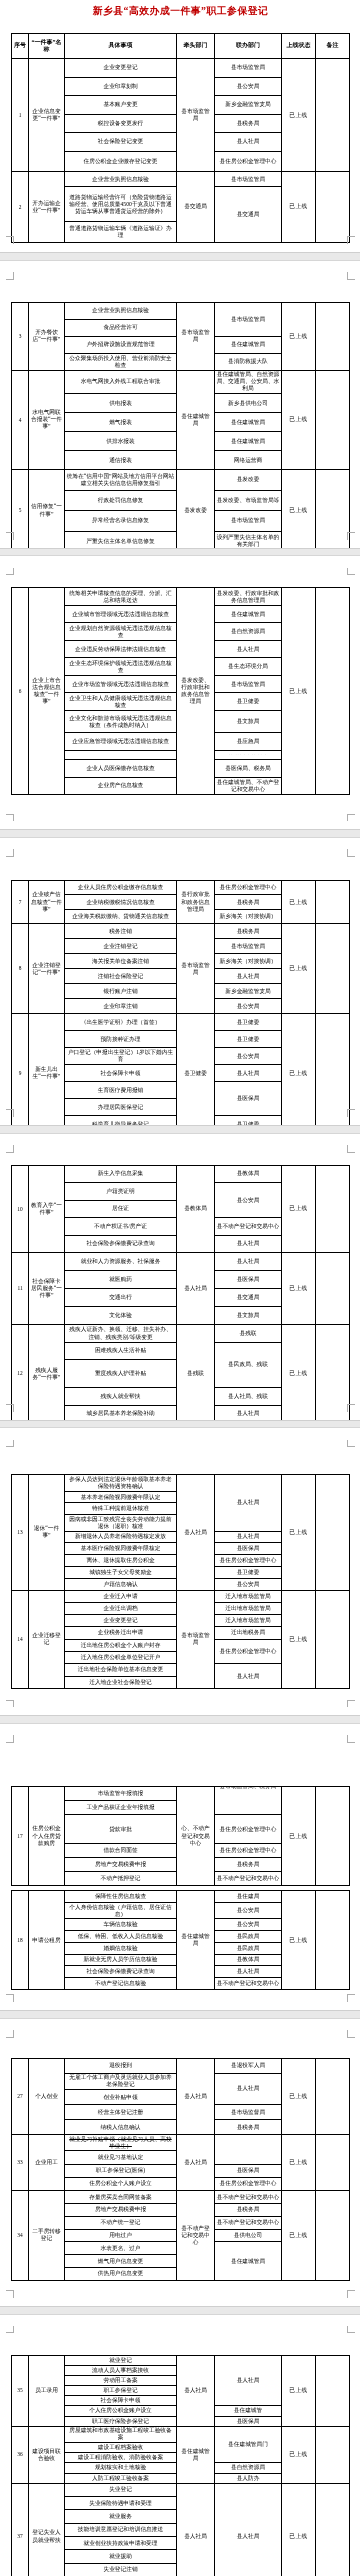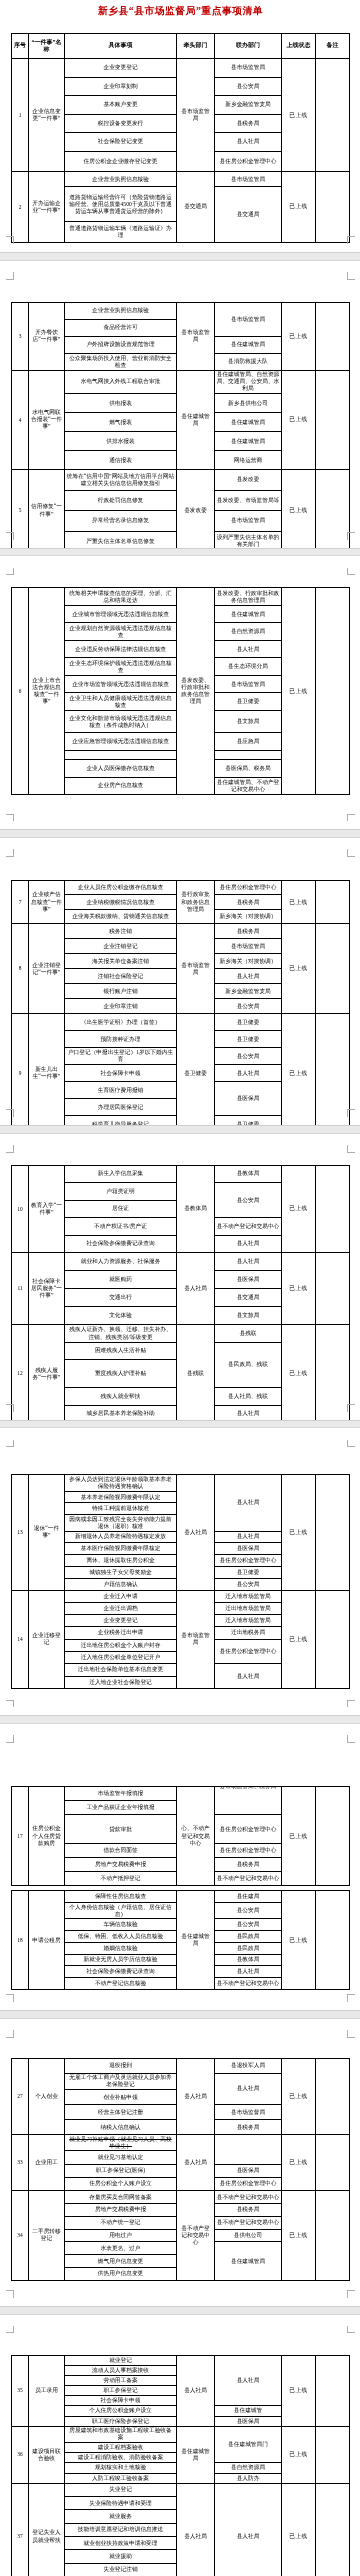--- a/index.html
+++ b/index.html
@@ -27,21 +27,21 @@
   .corner.bl{left:6.2px;bottom:8.2px;border-right-width:0.5px;border-top-width:0.5px;}
   .corner.br{right:6.2px;bottom:8.2px;border-left-width:0.5px;border-top-width:0.5px;}
 </style>
 </head>
 <body>
 
 <div id="doc">
     <section class="page" style="height: 252px;">
       <div class="corner bl"></div>
       <div class="corner br"></div>
-      <div class="doc-title">新乡县“县市场监督局”重点事项清单</div>
+      <div class="doc-title">新乡县“高效办成一件事”职工参保登记</div>
       <table class="doc-table" style="margin-top: 15.5px;">
         <colgroup>
           <col style="width: 17px;">
           <col style="width: 36px;">
           <col style="width: 112px;">
           <col style="width: 38px;">
           <col style="width: 67px;">
           <col style="width: 34px;">
           <col style="width: 34px;">
         </colgroup>

